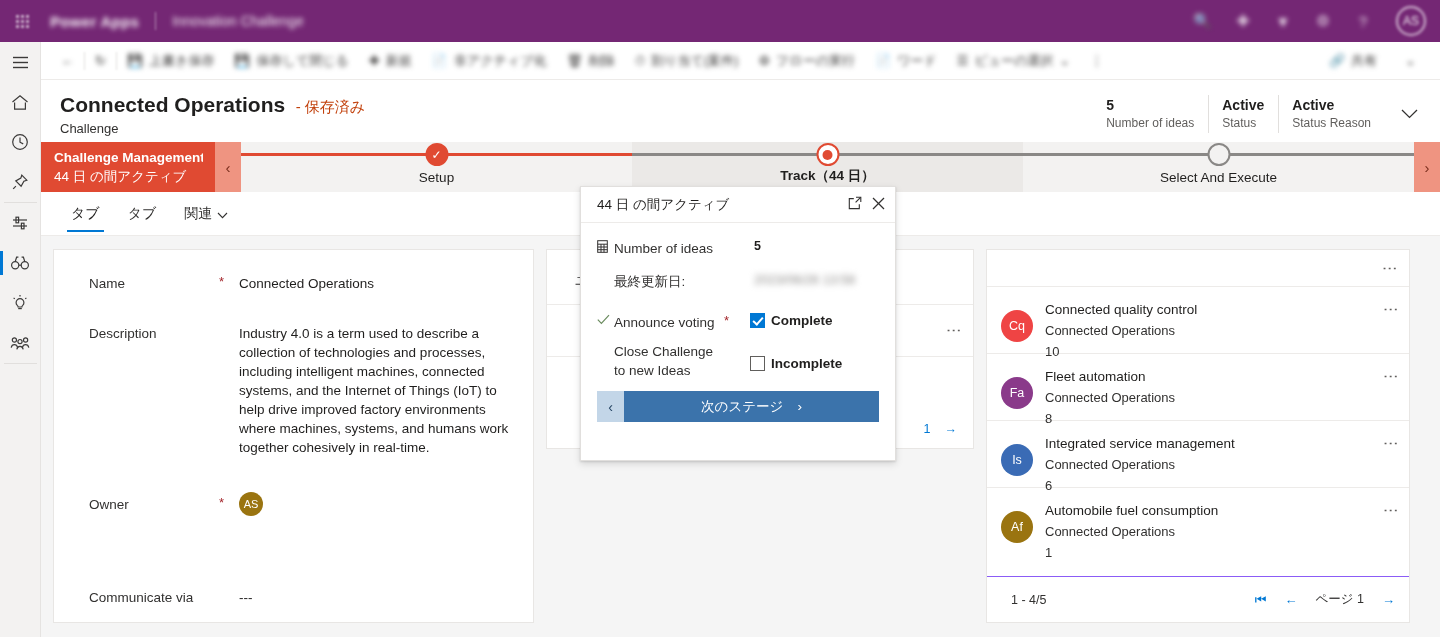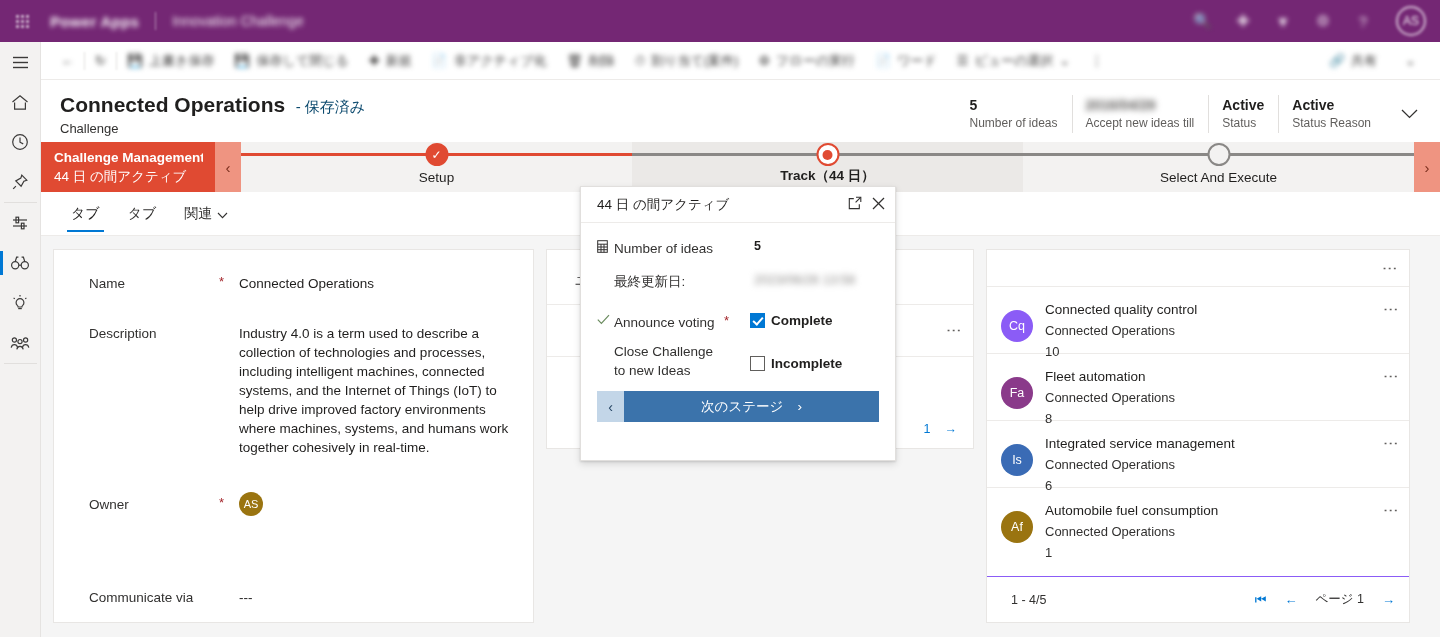--- a/index.html
+++ b/index.html
@@ -68,21 +68,21 @@
   .cmd-div { width: 1px; height: 18px; background: #e1dfdd; filter: blur(1px); }
   .cmdbar-right { margin-left: auto; display: flex; align-items: center; gap: 8px; padding-right: 14px; }
 
   
   .rec-header {
     position: absolute; top: 80px; left: 41px; width: 1399px; height: 62px; background: #fff;
     display: flex; align-items: flex-start;
   }
   .rec-title-wrap { padding: 13px 0 0 19px; }
   .rec-title { font-size: 21px; font-weight: 700; color: #201f1e; display: inline; }
-  .rec-saved { font-size: 15px; color: #0c4a6e; display: inline; margin-left: 6px; font-weight: 400; }
+  .rec-saved { font-size: 15px; color: #c2410c; display: inline; margin-left: 6px; font-weight: 400; }
   .rec-sub { font-size: 13px; color: #323130; margin-top: 4px; }
   .hdr-fields { margin-left: auto; display: flex; align-items: stretch; height: 46px; margin-top: 11px; padding-right: 8px; }
   .hdr-field { padding: 0 14px; display: flex; flex-direction: column; justify-content: center; position: relative; }
   .hdr-field + .hdr-field::before {
     content: ""; position: absolute; left: 0; top: 4px; bottom: 4px; width: 1px; background: #e1dfdd;
   }
   .hdr-value { font-size: 14px; font-weight: 700; color: #201f1e; line-height: 18px; }
   .hdr-value.blurred { filter: blur(3px); color: #605e5c; }
   .hdr-label { font-size: 12px; color: #605e5c; line-height: 17px; margin-top: 1px; }
   .hdr-chev { display: flex; align-items: center; padding: 0 14px 0 16px; color: #323130; }
@@ -379,24 +379,20 @@
         <span class="rec-saved">- 保存済み</span>
       </div>
       <div class="rec-sub">Challenge</div>
     </div>
     <div class="hdr-fields">
       <div class="hdr-field">
         <span class="hdr-value">5</span>
         <span class="hdr-label">Number of ideas</span>
       </div>
       <div class="hdr-field">
-        <span class="hdr-value blurred">2016/04/29</span>
-        <span class="hdr-label">Accept new ideas till</span>
-      </div>
-      <div class="hdr-field">
         <span class="hdr-value">Active</span>
         <span class="hdr-label">Status</span>
       </div>
       <div class="hdr-field">
         <span class="hdr-value">Active</span>
         <span class="hdr-label">Status Reason</span>
       </div>
       <div class="hdr-chev">
         <svg width="17" height="10" viewBox="0 0 17 10" fill="none" stroke="#323130" stroke-width="1.3">
             <path d="M1 1L8.5 8.4L16 1"></path>
@@ -488,21 +484,21 @@
         <span>→</span>
       </div>
     </div>
 
     <div class="card card-right">
       <div class="right-top">
         <span class="kebab">⋮</span>
       </div>
 
       <div class="list-item">
-        <span class="avatar" style="background:#8b5cf6;">Cq</span>
+        <span class="avatar" style="background:#ef4444;">Cq</span>
         <span class="li-texts">
           <span class="li-t1">Connected quality control</span>
           <span class="li-t2">Connected Operations</span>
           <span class="li-t3">10</span>
         </span>
         <span class="li-kebab">⋮</span>
       </div>
 
       <div class="list-item">
         <span class="avatar" style="background:#8a3a8a;">Fa</span>

